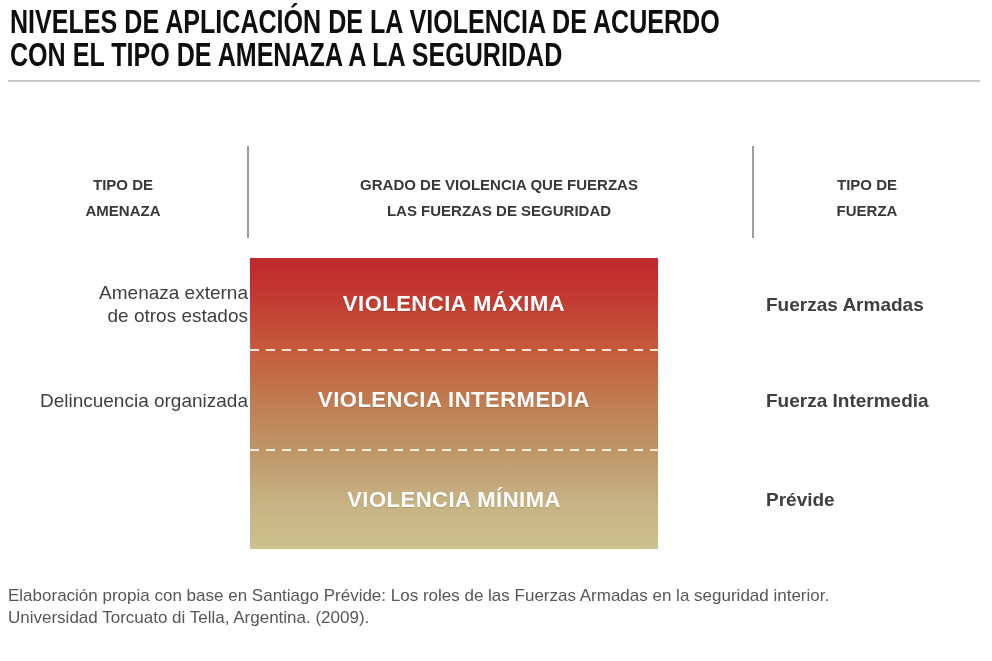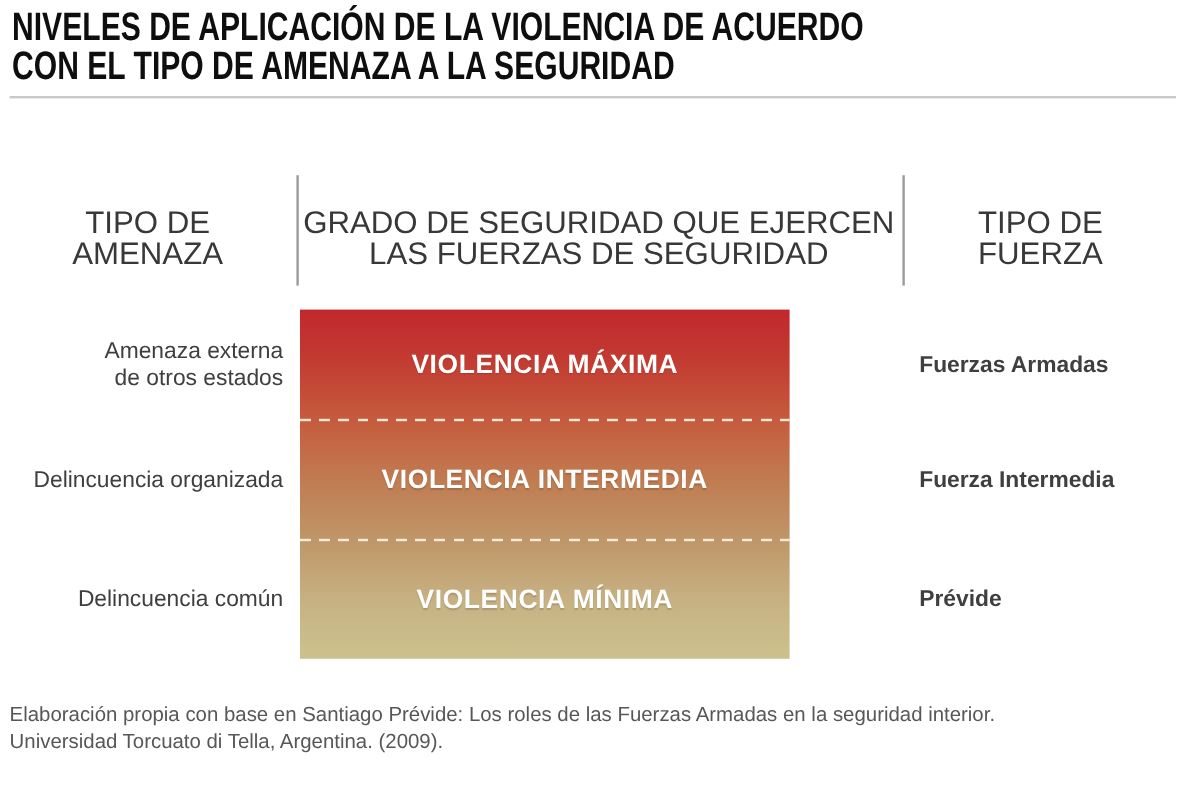--- a/index.html
+++ b/index.html
@@ -33,23 +33,23 @@
     top: 80px;
     width: 972px;
     height: 2px;
     background: #c9c9c9;
   }
 
   
   .col-header {
     position: absolute;
     top: 172px;
-    font-size: 26px;
+    font-size: 15px;
     line-height: 26px;
-    font-weight: normal;
+    font-weight: bold;
     color: #383838;
     text-align: center;
     white-space: pre-line;
   }
   .col-threat   { left: 0px;   width: 246px; }
   .col-violence { left: 250px; width: 498px; }
   .col-force    { left: 752px; width: 230px; }
 
   .v-divider {
     position: absolute;
@@ -98,21 +98,21 @@
     background: repeating-linear-gradient(90deg,
       rgba(251,242,228,0.92) 0px, rgba(251,242,228,0.92) 9px,
       transparent 9px, transparent 16px);
   }
   .dash-1 { top: 91px; }
   .dash-2 { top: 191px; }
 
   
   .threat-col {
     position: absolute;
-    left: 0px;
+    left: 12px;
     top: 258px;
     width: 236px;
   }
   .threat-col .row { justify-content: flex-end; }
   .force-col {
     position: absolute;
     left: 766px;
     top: 258px;
     width: 226px;
   }
@@ -141,37 +141,34 @@
 
 <div class="page">
 
   <h1 class="title">NIVELES DE APLICACIÓN DE LA VIOLENCIA DE ACUERDO
 CON EL TIPO DE AMENAZA A LA SEGURIDAD</h1>
   <div class="title-rule"></div>
 
   <div class="col-header col-threat">TIPO DE
 AMENAZA</div>
   <div class="v-divider divider-left"></div>
-  <div class="col-header col-violence">GRADO DE SEGURIDAD QUE EJERCEN
+  <div class="col-header col-violence">GRADO DE VIOLENCIA QUE FUERZAS
 LAS FUERZAS DE SEGURIDAD</div>
   <div class="v-divider divider-right"></div>
   <div class="col-header col-force">TIPO DE
 FUERZA</div>
 
   <div class="threat-col">
     <div class="row row-1">
       <span class="side-label">Amenaza externa
 de otros estados</span>
     </div>
     <div class="row row-2">
       <span class="side-label">Delincuencia organizada</span>
     </div>
-    <div class="row row-3">
-      <span class="side-label">Delincuencia común</span>
-    </div>
   </div>
 
   <div class="gradient-box">
     <div class="row row-1">
       <span class="band-label">VIOLENCIA MÁXIMA</span>
     </div>
     <div class="row row-2">
       <span class="band-label">VIOLENCIA INTERMEDIA</span>
     </div>
     <div class="row row-3">

